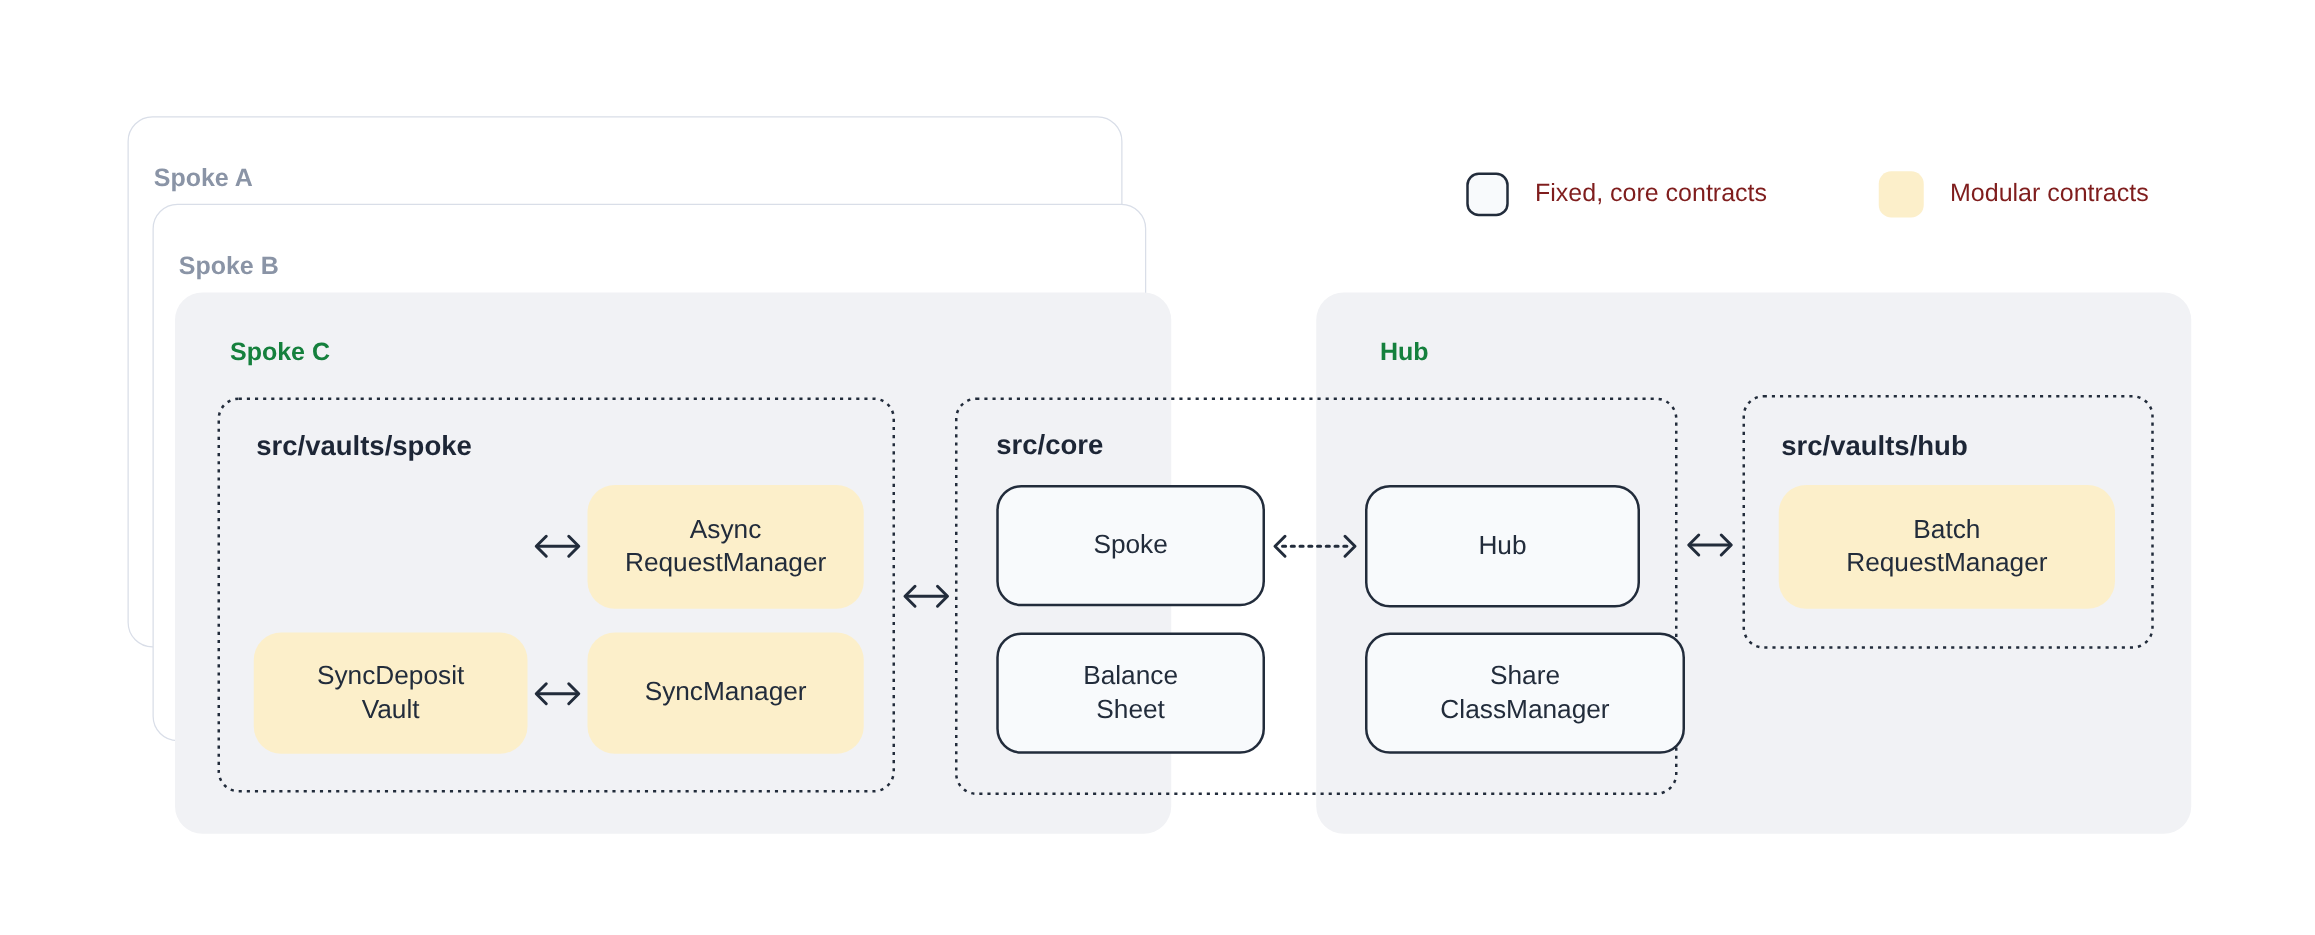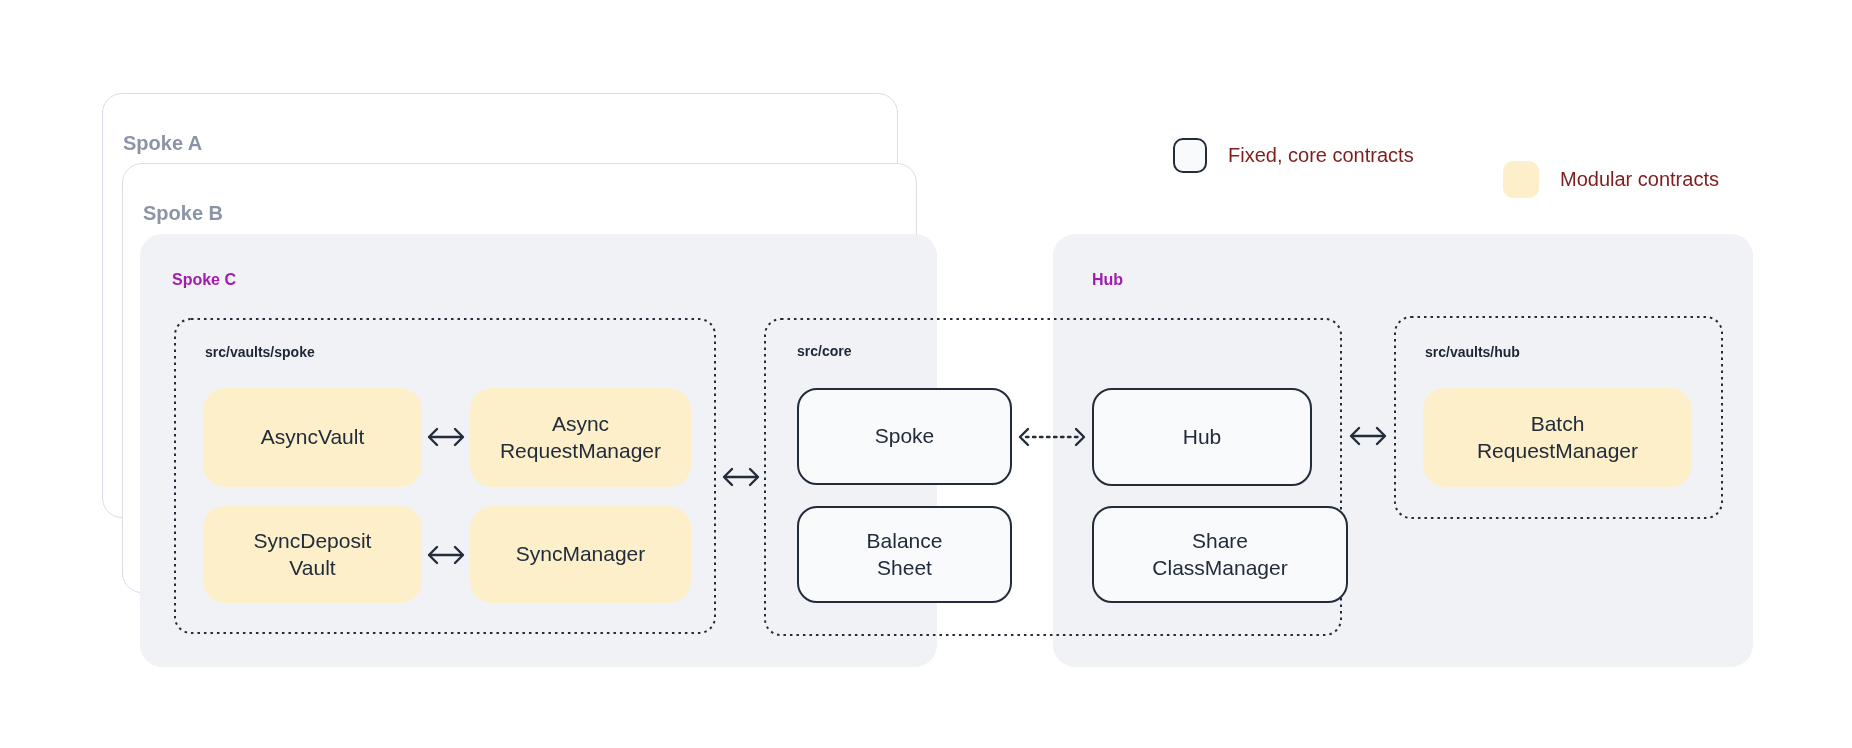--- a/index.html
+++ b/index.html
@@ -11,24 +11,24 @@
     position:absolute;background:#ffffff;border:1.5px solid #d9dee8;
     border-radius:20px;box-sizing:border-box;
   }
   .back-card .card-label{
     position:absolute;left:20px;top:38px;font-size:20px;font-weight:700;color:#8a94a6;
   }
   .panel{
     position:absolute;background:#f1f2f5;border-radius:22px;box-sizing:border-box;
   }
   .panel-title{
-    position:absolute;font-size:16px;font-weight:700;color:#a21caf;
+    position:absolute;font-size:20px;font-weight:700;color:#15803d;margin-left:12px;
   }
   .group-label{
-    position:absolute;font-size:14px;font-weight:600;color:#1d2636;z-index:6;
+    position:absolute;font-size:22px;font-weight:600;color:#1d2636;z-index:6;
   }
   .node{
     position:absolute;display:flex;align-items:center;justify-content:center;
     text-align:center;font-size:21px;line-height:1.28;color:#222c3b;
     white-space:pre-line;box-sizing:border-box;z-index:5;
   }
   .node.modular{background:#fcefca;border-radius:22px;}
   .node.core{background:#f8fafc;border:2px solid #222c3b;border-radius:20px;}
   .svg-layer{position:absolute;left:0;top:0;z-index:4;pointer-events:none;}
   .legend-item{
@@ -92,39 +92,38 @@
       <line x1="1026" y1="437" x2="1078" y2="437" stroke-dasharray="2.5 4.5"></line>
       <polyline points="1028,429 1020,437 1028,445"></polyline>
       <polyline points="1076,429 1084,437 1076,445"></polyline>
     </g>
   </svg>
 
   <div class="group-label" style="left:205px;top:344px;">src/vaults/spoke</div>
   <div class="group-label" style="left:797px;top:343px;">src/core</div>
   <div class="group-label" style="left:1425px;top:344px;">src/vaults/hub</div>
 
-  <div class="node modular" style="left:203px;top:388px;width:219px;height:99px;">AsyncVault</div>
   <div class="node modular" style="left:470px;top:388px;width:221px;height:99px;">Async
 RequestManager</div>
   <div class="node modular" style="left:203px;top:506px;width:219px;height:97px;">SyncDeposit
 Vault</div>
   <div class="node core" style="left:797px;top:388px;width:215px;height:97px;">Spoke</div>
 
   <div class="node modular" style="left:470px;top:506px;width:221px;height:97px;">SyncManager</div>
   <div class="node core" style="left:797px;top:506px;width:215px;height:97px;">Balance
 Sheet</div>
   <div class="node core" style="left:1092px;top:388px;width:220px;height:98px;">Hub</div>
   <div class="node core" style="left:1092px;top:506px;width:256px;height:97px;">Share
 ClassManager</div>
 
   <div class="node modular" style="left:1423px;top:388px;width:269px;height:99px;">Batch
 RequestManager</div>
 
   <div class="legend-item" style="left:1173px;">
     <div class="legend-swatch core"></div>
     <div class="legend-label">Fixed, core contracts</div>
   </div>
-  <div class="legend-item" style="left:1503px;margin-top:24px;">
+  <div class="legend-item" style="left:1503px;">
     <div class="legend-swatch modular"></div>
     <div class="legend-label">Modular contracts</div>
   </div>
 
 </div>
 
 </body></html>

